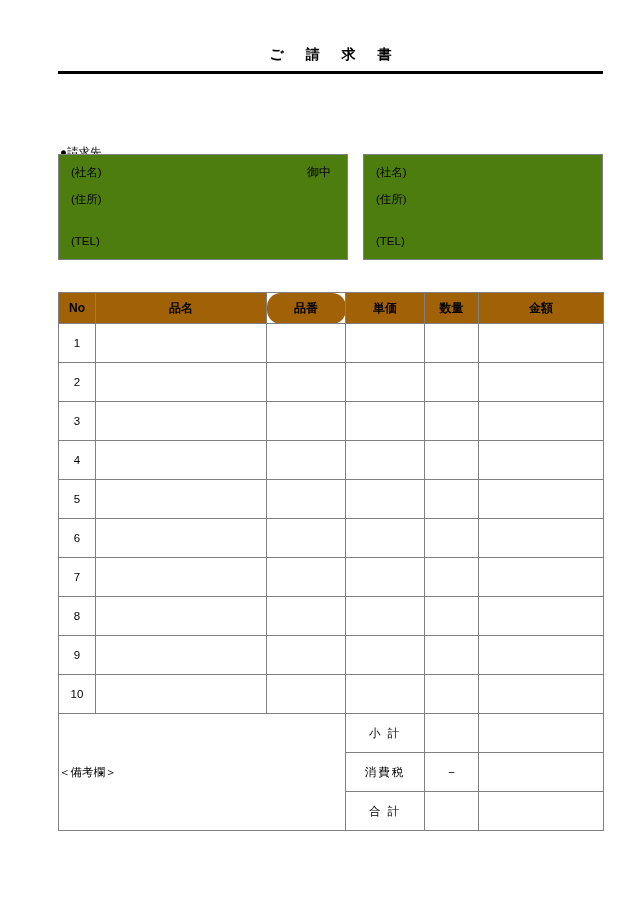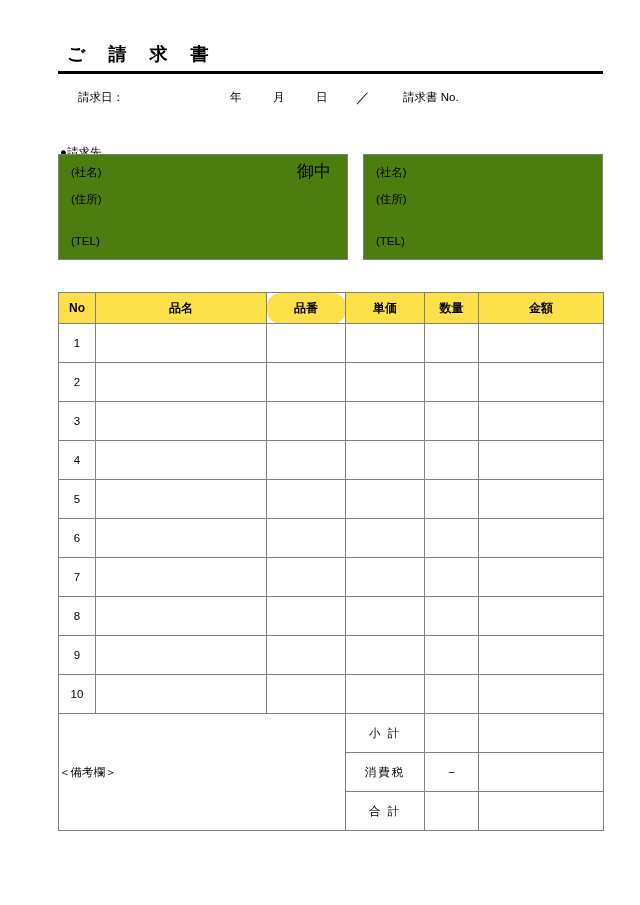--- a/index.html
+++ b/index.html
@@ -22,21 +22,22 @@
     height: 905px;
     box-sizing: border-box;
   }
 
   
   .title {
     position: absolute;
     left: 58px;
     top: 40px;
     width: 545px;
-    font-size: 18px;
+    text-align: center;
+    font-size: 14px;
     font-weight: bold;
     letter-spacing: 9px;
     text-indent: 9px;
     line-height: 28px;
   }
 
   .title-rule {
     position: absolute;
     left: 58px;
     top: 71px;
@@ -93,21 +94,21 @@
     white-space: nowrap;
   }
   .addr-company { top: 9px; }
   .addr-address { top: 36px; }
   .addr-tel     { top: 78px; }
 
   .addr-onchu {
     position: absolute;
     right: 16px;
     top: 9px;
-    font-size: 17px;
+    font-size: 12px;
     line-height: 16px;
   }
 
   
   .intro {
     position: absolute;
     left: 58px;
     top: 272px;
     font-size: 11.5px;
     line-height: 16px;
@@ -124,21 +125,21 @@
     table-layout: fixed;
   }
   .inv-table td, .inv-table th {
     border: 1px solid #808080;
     padding: 0;
     font-size: 11.5px;
     font-weight: normal;
     box-sizing: border-box;
   }
   .inv-table thead th {
-    background: #fde047;
+    background: #a16207;
     font-weight: bold;
     height: 31px;
     text-align: center;
     vertical-align: middle;
     font-size: 12px;
   }
   .inv-table tbody td {
     height: 39px;
     vertical-align: middle;
   }
@@ -173,28 +174,20 @@
   .sum-amt { }
 </style>
 </head>
 <body>
 
 <div class="page">
 
   <div class="title">ご 請 求 書</div>
   <div class="title-rule"></div>
 
-  <div class="date-line">
-    <span class="dl-item dl-label">請求日：</span>
-    <span class="dl-item dl-year">年</span>
-    <span class="dl-item dl-month">月</span>
-    <span class="dl-item dl-day">日</span>
-    <span class="dl-item dl-slash">／</span>
-    <span class="dl-item dl-no">請求書 No.</span>
-  </div>
 
   <div class="billto-label">●請求先</div>
 
   <div class="addr-box addr-left">
     <span class="addr-line addr-company">(社名)</span>
     <span class="addr-onchu">御中</span>
     <span class="addr-line addr-address">(住所)</span>
     <span class="addr-line addr-tel">(TEL)</span>
   </div>
 

